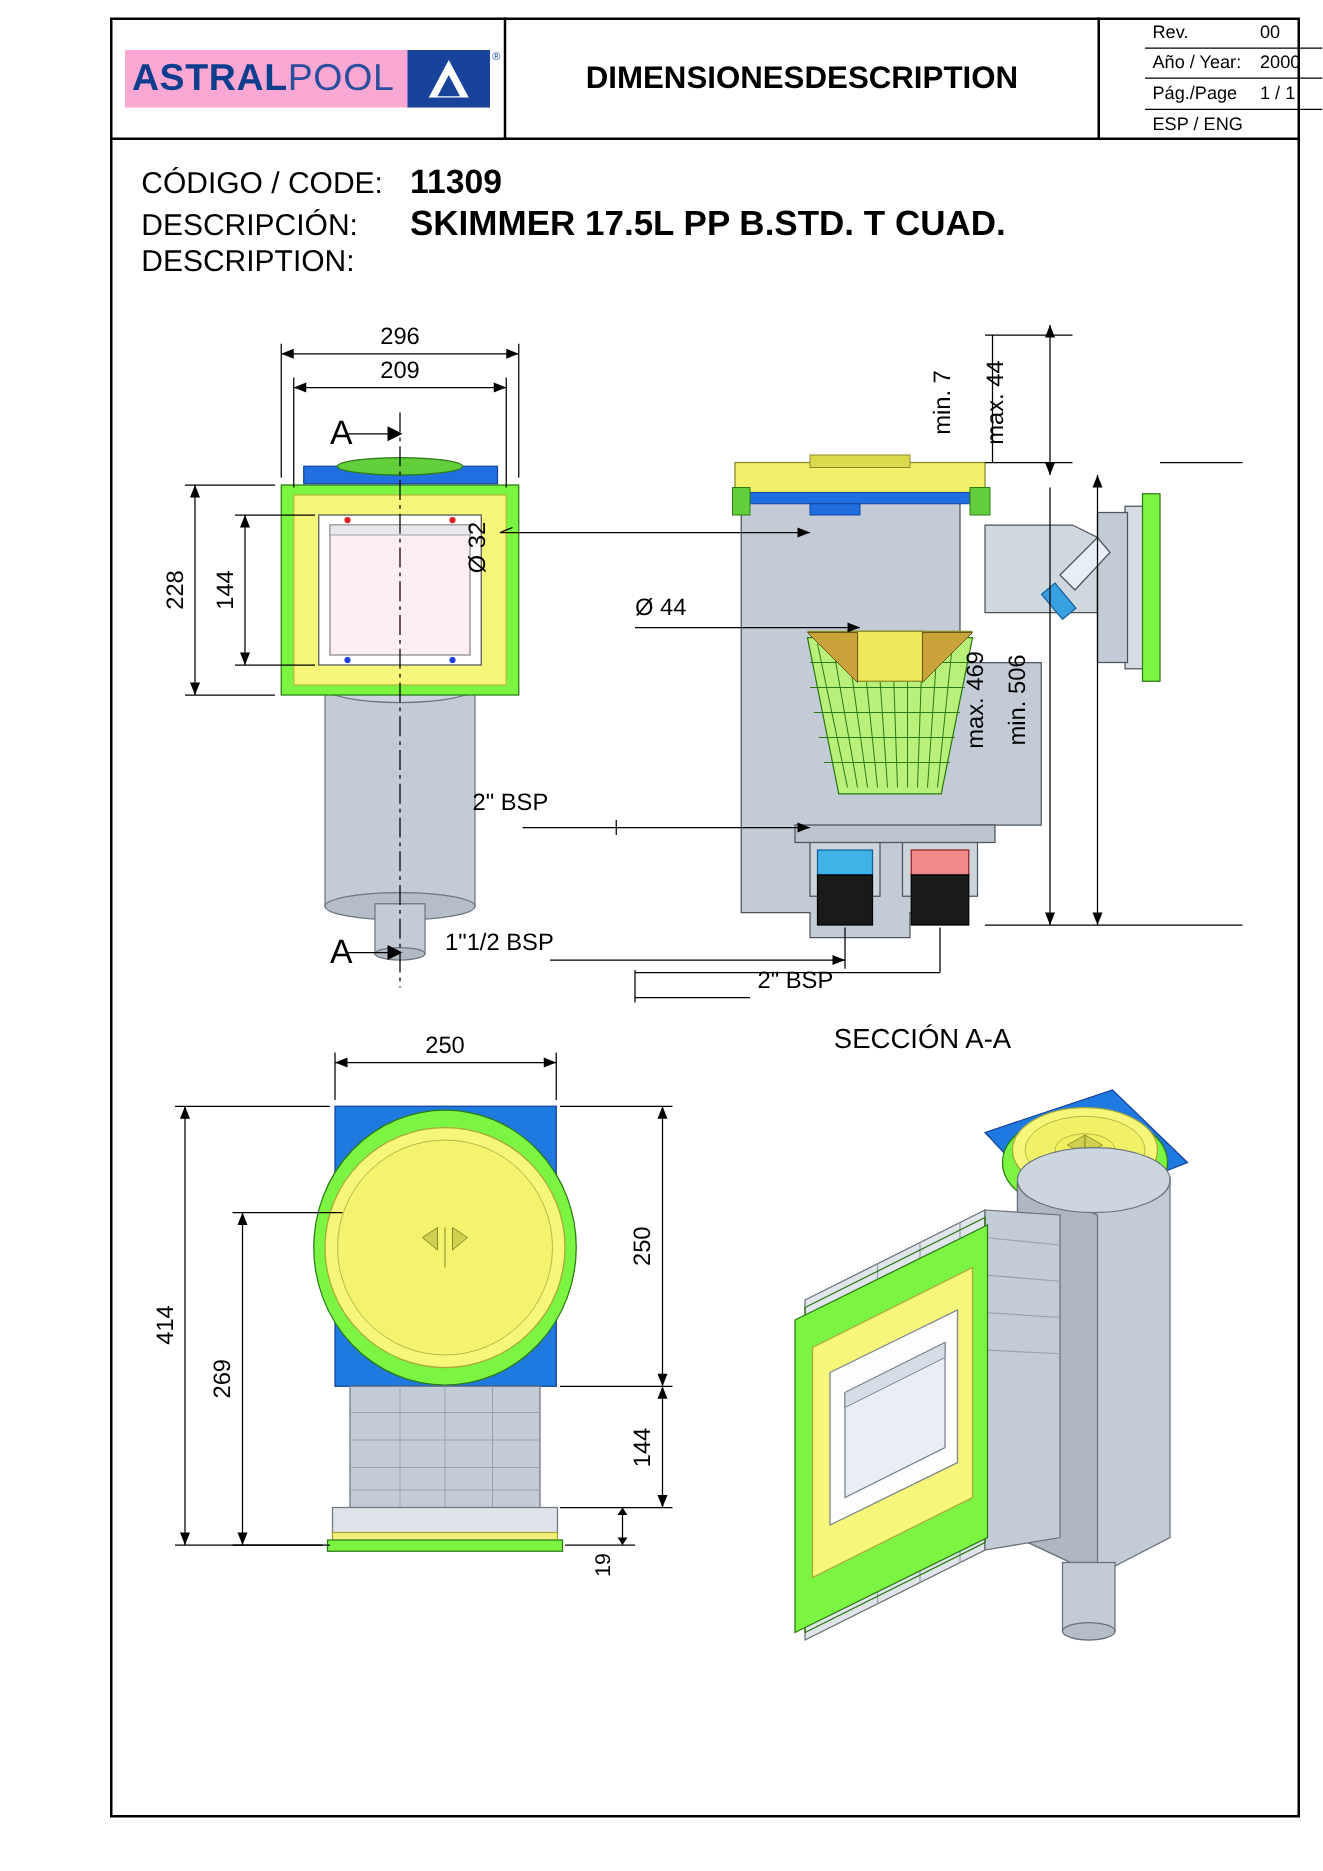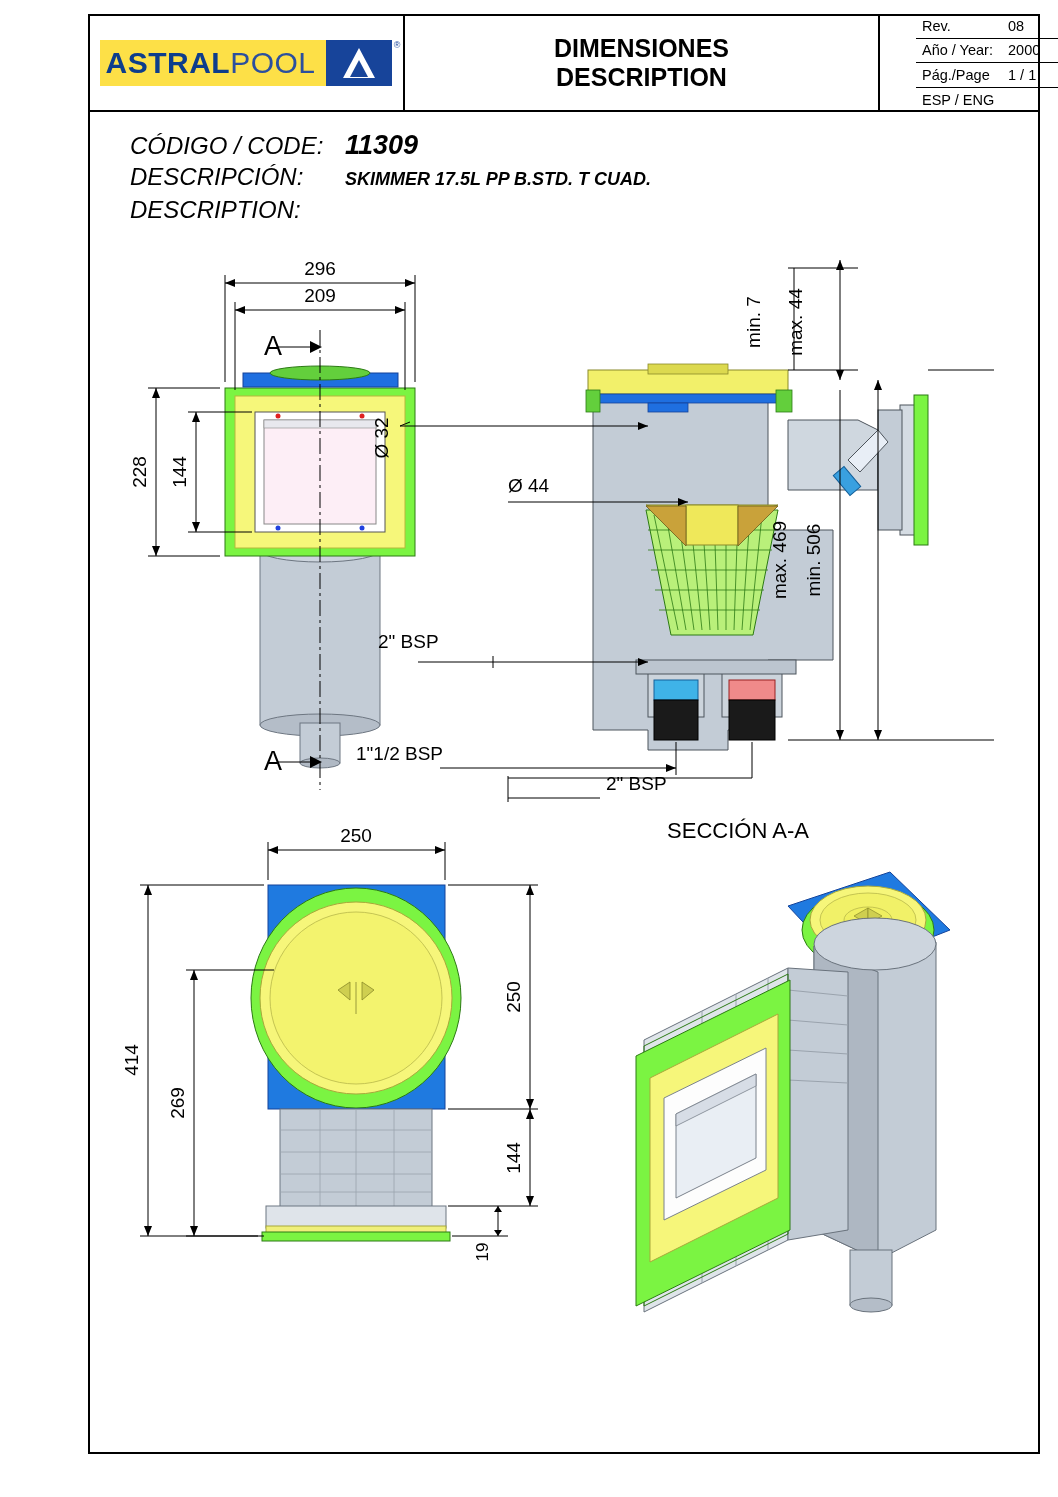--- a/index.html
+++ b/index.html
@@ -16,21 +16,21 @@
   .titleblock{
     position:absolute;left:88px;top:14px;width:952px;height:98px;
     box-sizing:border-box;border-bottom:2px solid #000;
   }
   .logo-cell{
     position:absolute;left:0;top:0;width:317px;height:98px;
     border-right:2px solid #000;box-sizing:border-box;
     display:flex;align-items:center;justify-content:center;
   }
   .logo{
-    position:relative;width:292px;height:46px;background:#fde047;
+    position:relative;width:292px;height:46px;background:#f9a8d4;
     display:flex;align-items:center;
   }
   .logo-text{
     font-family:"Liberation Sans", sans-serif;font-weight:bold;
     font-size:30px;letter-spacing:0.5px;color:#0d3d8c;padding-left:6px;
   }
   .logo-text .thin{font-weight:normal;color:#2b4f9e;}
   .logo-mark{
     position:absolute;right:0;top:0;width:66px;height:46px;background:#17449a;
   }
@@ -40,40 +40,40 @@
     border-bottom:30px solid #fff;
   }
   .logo-mark .tri-in{
     position:absolute;left:24px;top:20px;width:0;height:0;
     border-left:9px solid transparent;border-right:9px solid transparent;
     border-bottom:17px solid #17449a;
   }
   .logo-reg{position:absolute;right:-9px;top:0;font-size:9px;color:#17449a;}
   .title-cell{
     position:absolute;left:317px;top:0;width:475px;height:98px;
-    display:flex;flex-direction:column;align-items:center;justify-content:center;
+    display:flex;align-items:center;justify-content:center;
     border-right:2px solid #000;box-sizing:border-box;
   }
   .title-cell div{font-weight:bold;font-size:25px;line-height:1.18;}
   .rev-cell{
     position:absolute;left:828px;top:0;width:160px;height:98px;
     box-sizing:border-box;font-size:14.5px;
   }
   .rev-row{
     height:24.5px;box-sizing:border-box;border-bottom:1px solid #000;
     display:flex;align-items:center;padding-left:6px;
   }
   .rev-row:last-child{border-bottom:none;}
   .rev-row .k{width:86px;display:inline-block;}
   .rev-row .v{display:inline-block;}
   
-  .infoblock{position:absolute;left:130px;top:130px;width:800px;font-style:italic;}
+  .infoblock{position:absolute;left:113px;top:130px;width:800px;}
   .inforow{display:flex;align-items:baseline;height:33px;}
   .inforow .lbl{width:215px;font-size:24px;}
-  .inforow .val{font-size:18px;font-weight:bold;}
+  .inforow .val{font-size:28px;font-weight:bold;}
   .inforow.code .val{font-size:27px;}
   
   .canvas{position:absolute;left:88px;top:230px;width:896px;height:1224px;}
   svg.dwg{position:absolute;left:0;top:0;width:952px;height:1224px;}
   .dimtxt{font-family:"Liberation Sans", sans-serif;font-size:19px;fill:#000;}
   .dimtxt.small{font-size:17px;}
   .secttxt{font-family:"Liberation Sans", sans-serif;font-size:22px;fill:#000;}
   .letter{font-family:"Liberation Sans", sans-serif;font-size:27px;fill:#000;}
   .dl{stroke:#000;stroke-width:1;fill:none;}
   .cl{stroke:#000;stroke-width:1;fill:none;stroke-dasharray:16 4 3 4;}
@@ -99,21 +99,21 @@
     </div>
 
     <div class="title-cell">
       <div>DIMENSIONES</div>
       <div>DESCRIPTION</div>
     </div>
 
     <div class="rev-cell">
       <div class="rev-row">
         <span class="k">Rev.</span>
-        <span class="v">08</span>
+        <span class="v">00</span>
       </div>
       <div class="rev-row">
         <span class="k">Año / Year:</span>
         <span class="v">2000</span>
       </div>
       <div class="rev-row">
         <span class="k">Pág./Page</span>
         <span class="v">1 / 1</span>
       </div>
       <div class="rev-row">

